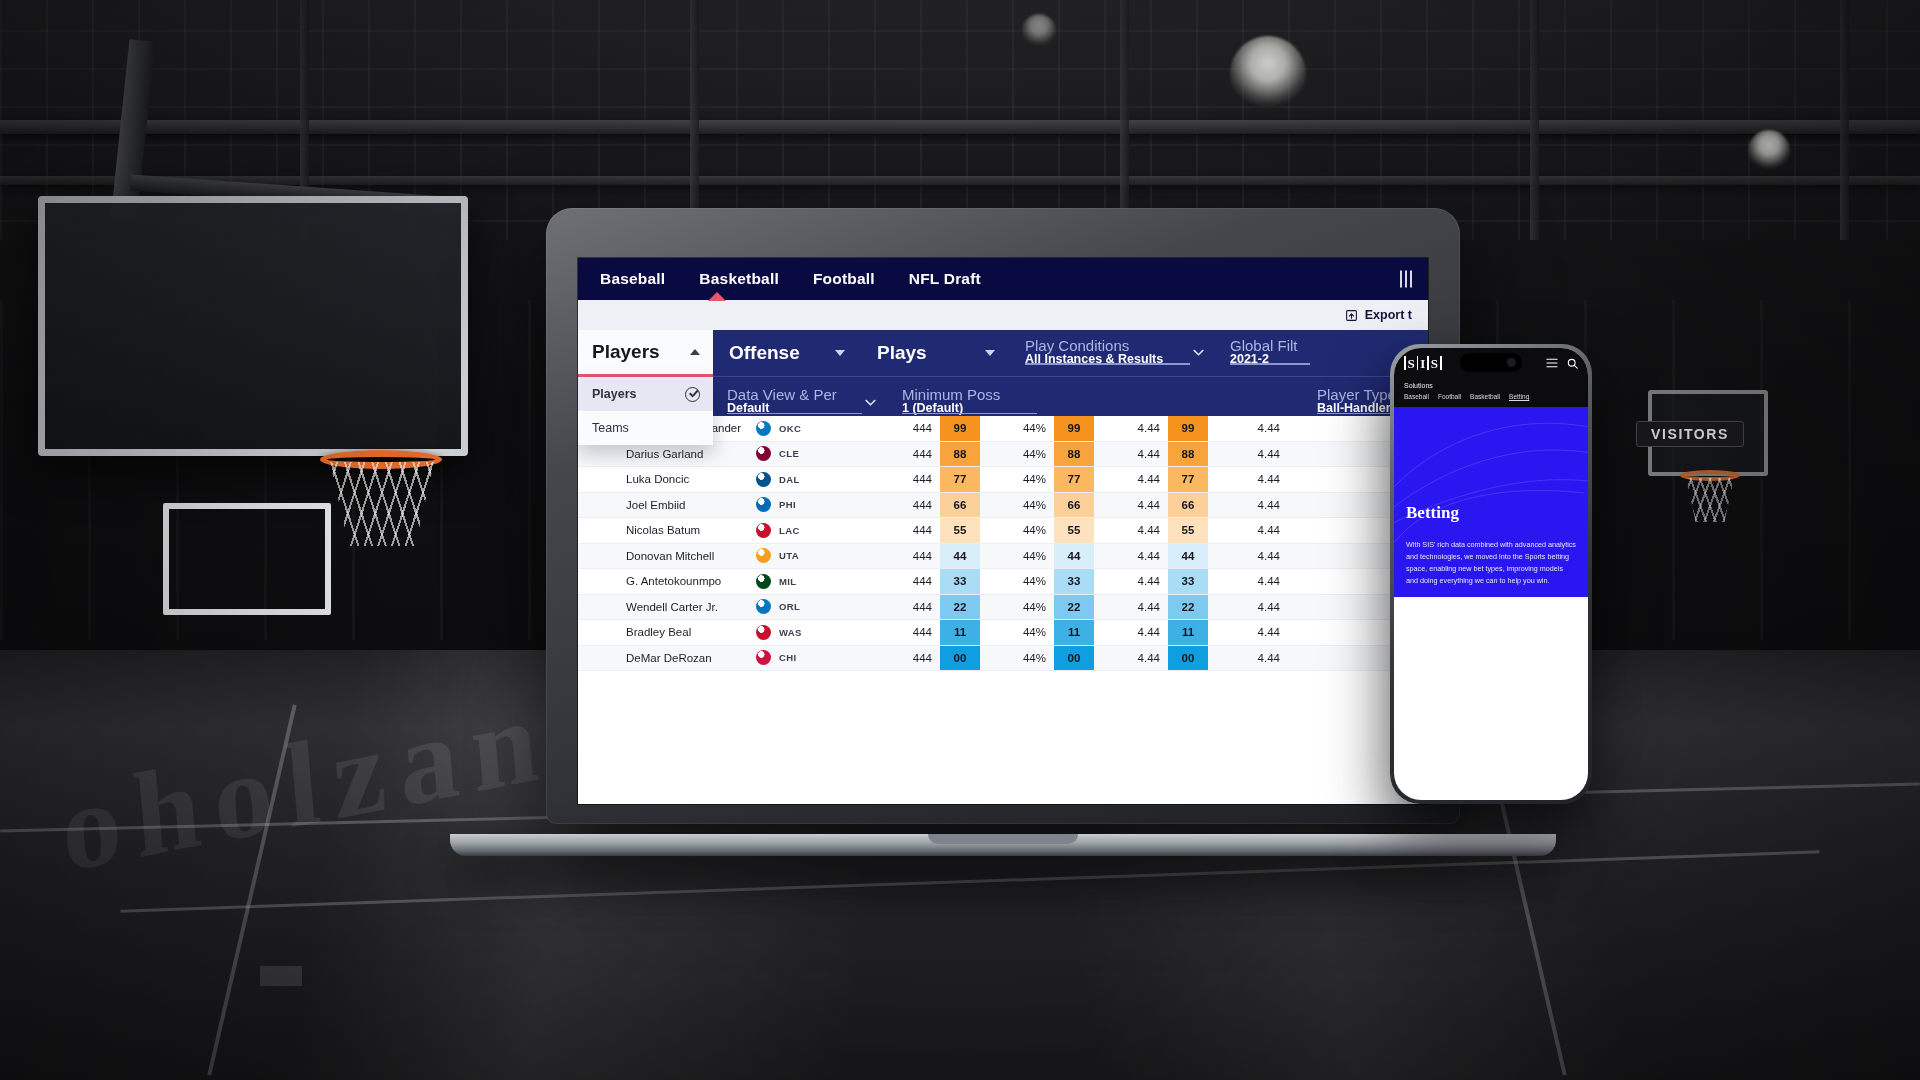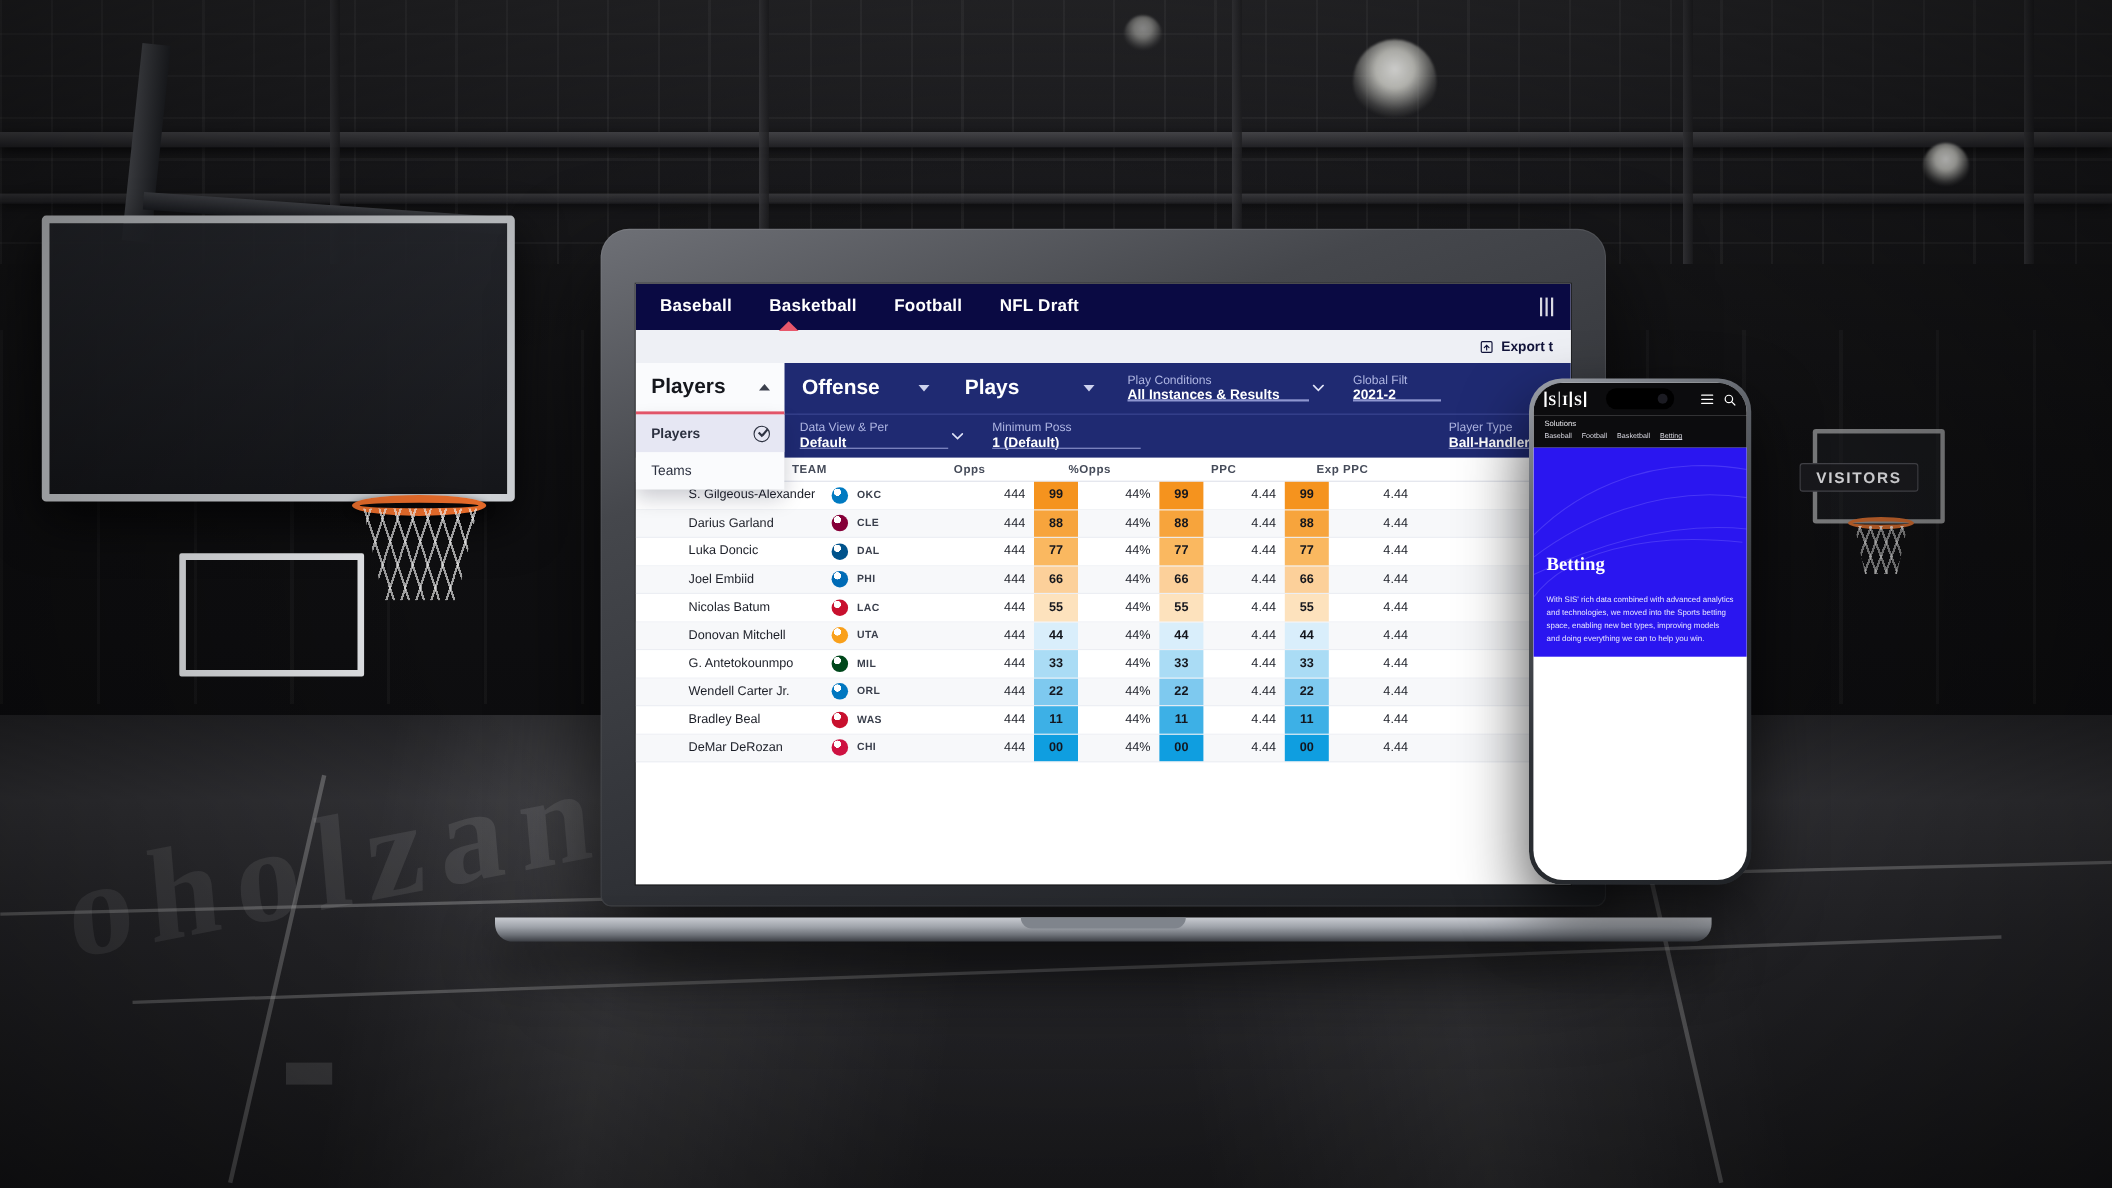--- a/index.html
+++ b/index.html
@@ -215,26 +215,26 @@
     height:34px; display:flex; align-items:center; justify-content:space-between;
     padding:0 13px 0 14px; font-size:12.5px; color:#2c3140;
   }
   .dropItem.sel { background:#e6e7f3; font-weight:700; }
   .chk { width:15px;height:15px;border:1.5px solid #2c3140;border-radius:50%; position:relative; }
   .chk::after{content:"";position:absolute;left:3px;top:6px;width:5px;height:2px;background:#2c3140;transform:rotate(45deg);}
   .chk::before{content:"";position:absolute;left:5.5px;top:4px;width:7px;height:2px;background:#2c3140;transform:rotate(-50deg);}
 
   .filterBlue { flex:1; background:#1f2a72; display:flex; flex-direction:column; }
   .fRow1 { height:47px; display:flex; align-items:center; border-bottom:1px solid #3d4893; }
-  .fRow2 { height:39px; display:flex; align-items:center; }
+  .fRow2 { height:39px; display:flex; align-items:flex-end; }
   .bigSel { display:flex; align-items:center; justify-content:space-between; padding:0 16px; }
   .bigSel .t { color:#fff; font-size:19px; font-weight:700; }
   .caretDnW { width:0;height:0;border-left:5px solid transparent;border-right:5px solid transparent;border-top:6px solid #cdd2ee; }
   .stackSel { padding:0 14px; position:relative; }
-  .stackSel .cap { color:#aeb5e2; font-size:11px; line-height:12px; }
+  .stackSel .cap { color:#aeb5e2; font-size:15px; line-height:12px; }
   .stackSel .val { color:#fff; font-size:12.5px; font-weight:700; line-height:15px; }
   .uline { position:absolute; left:14px; right:26px; bottom:2px; height:1.5px; background:#8e96cf; }
   .chevW { position:absolute; right:12px; top:50%; transform:translateY(-50%); }
 
   
   .tblWrap { background:#fff; }
   .tHead {
     display:flex; height:22px; align-items:center;
     font-size:10.5px; color:#454b59; font-weight:700; letter-spacing:.5px;
     border-bottom:1px solid #dfe2ea; background:#fff;
@@ -425,31 +425,20 @@
           <div class="uline"></div>
           <svg class="chevW" width="11" height="7" viewBox="0 0 12 8">
               <path d="M1 1l5 5 5-5" fill="none" stroke="#dfe3f7" stroke-width="1.7" stroke-linecap="round"></path>
             </svg>
         </div>
       </div>
     </div>
   </div>
 
   <div class="tblWrap">
-    <div class="tHead">
-      <div class="cPlayer">PLAYER</div>
-      <div class="cTeam">TEAM</div>
-      <div class="cNum hHead">Opps</div>
-      <div class="cHeat"></div>
-      <div class="cNum hHead">%Opps</div>
-      <div class="cHeat"></div>
-      <div class="cNum hHead">PPC</div>
-      <div class="cHeat"></div>
-      <div class="cLast">Exp PPC</div>
-    </div>
     <div id="tbody">
         <div class="tRow">
           <div class="cPlayer">S. Gilgeous-Alexander</div>
           <div class="cTeam">
             <span class="logo" style="background: radial-gradient(circle at 35% 30%, rgb(255, 255, 255) 0px, rgb(255, 255, 255) 22%, rgb(0, 122, 193) 24%, rgb(0, 122, 193) 100%);"></span>
             <span class="abbr">OKC</span>
           </div>
           <div class="cNum">444</div>
           <div class="cHeat" style="background: rgb(245, 147, 30); color: rgb(20, 22, 29);">99</div>
           <div class="cNum">44%</div>

